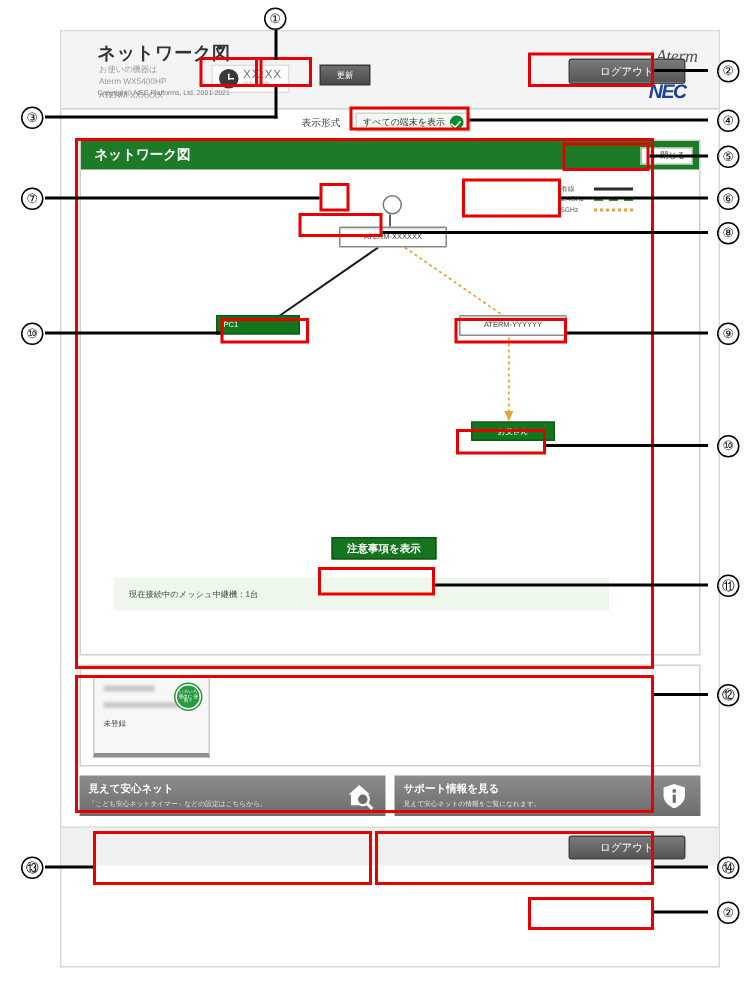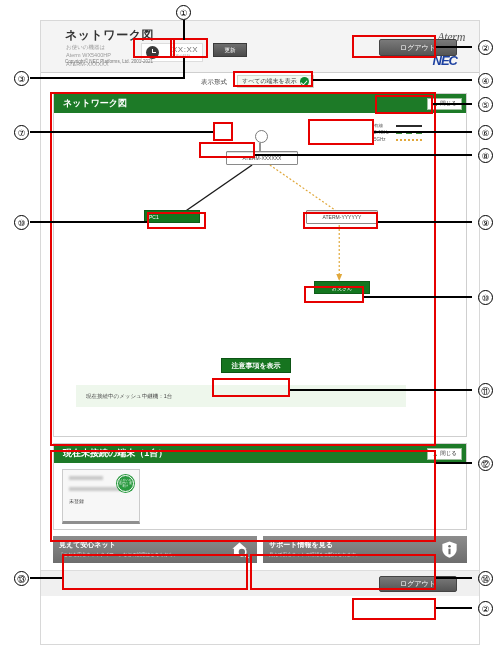--- a/index.html
+++ b/index.html
@@ -16,21 +16,21 @@
     position:absolute; left:40px; top:20px; width:440px; height:625px;
     background:#ffffff; border:1px solid #d8d8d8;
   }
 
   
   .topbar { position:relative; height:52px; background:#f4f4f4; border-bottom:1px solid #cfcfcf; }
   .page-title { position:absolute; left:24px; top:6px; font-size:12px; font-weight:bold; color:#333; letter-spacing:0.5px; }
   .model-info { position:absolute; left:25px; top:22px; font-size:5.5px; line-height:1.5; color:#9a9a9a; }
   .aterm-logo { position:absolute; right:14px; top:9px; font-size:12px; font-style:italic; font-family:"Liberation Serif", serif; color:#555; letter-spacing:-0.3px;margin-left:43px; }
 
-  .clock-wrap { position:absolute; left:100px; top:22px; display:flex; align-items:center; gap:13px;
+  .clock-wrap { position:absolute; left:100px; top:22px; display:flex; align-items:center; gap:3px;
                 background:#fff; border:1px solid #ddd; padding:2px 4px; }
   .clock-icon { width:13px; height:13px; border-radius:50%; background:#3a3a3a; position:relative; flex:none; }
   .clock-icon:before { content:""; position:absolute; left:6px; top:3px; width:1px; height:4px; background:#fff; }
   .clock-icon:after  { content:""; position:absolute; left:6px; top:6px; width:4px; height:1px; background:#fff; }
   .clock-time { font-size:8px; color:#777; line-height:1; letter-spacing:0.5px; }
   .clock-sub  { font-size:3.6px; color:#aaa; line-height:1; margin-top:1px; }
 
   .btn-update { position:absolute; left:172px; top:22px; width:34px; height:14px;
                 background:linear-gradient(#6e6e6e,#4a4a4a); border:1px solid #3a3a3a;
                 color:#fff; font-size:5.5px; display:flex; align-items:center; justify-content:center; }
@@ -206,27 +206,20 @@
       <div class="node node-router" style="left:252px; top:97px; width:72px; height:14px;">ATERM-YYYYYY</div>
 
       <div class="node node-green" style="left:260px; top:168px; width:56px; height:13px;">お父さん</div>
 
       <div class="btn-notice">注意事項を表示</div>
       <div class="mesh-note">現在接続中のメッシュ中継機：1台</div>
     </div>
   </div>
 
   <div class="panel" style="margin-top:6px;">
-    <div class="panel-head">
-      <span class="ttl">現在未接続の端末（1台）</span>
-      <span class="btn-close">
-        <span class="cv">▲</span>
-        <span class="lb">閉じる</span>
-      </span>
-    </div>
     <div class="unconn-body">
       <div class="dev-card">
         <div class="blur-line l1"></div>
         <div class="blur-line l2"></div>
         <div class="dev-state">未登録</div>
         <div class="seal">
           <span>いろいろ 通信に 便利？</span>
         </div>
       </div>
     </div>

